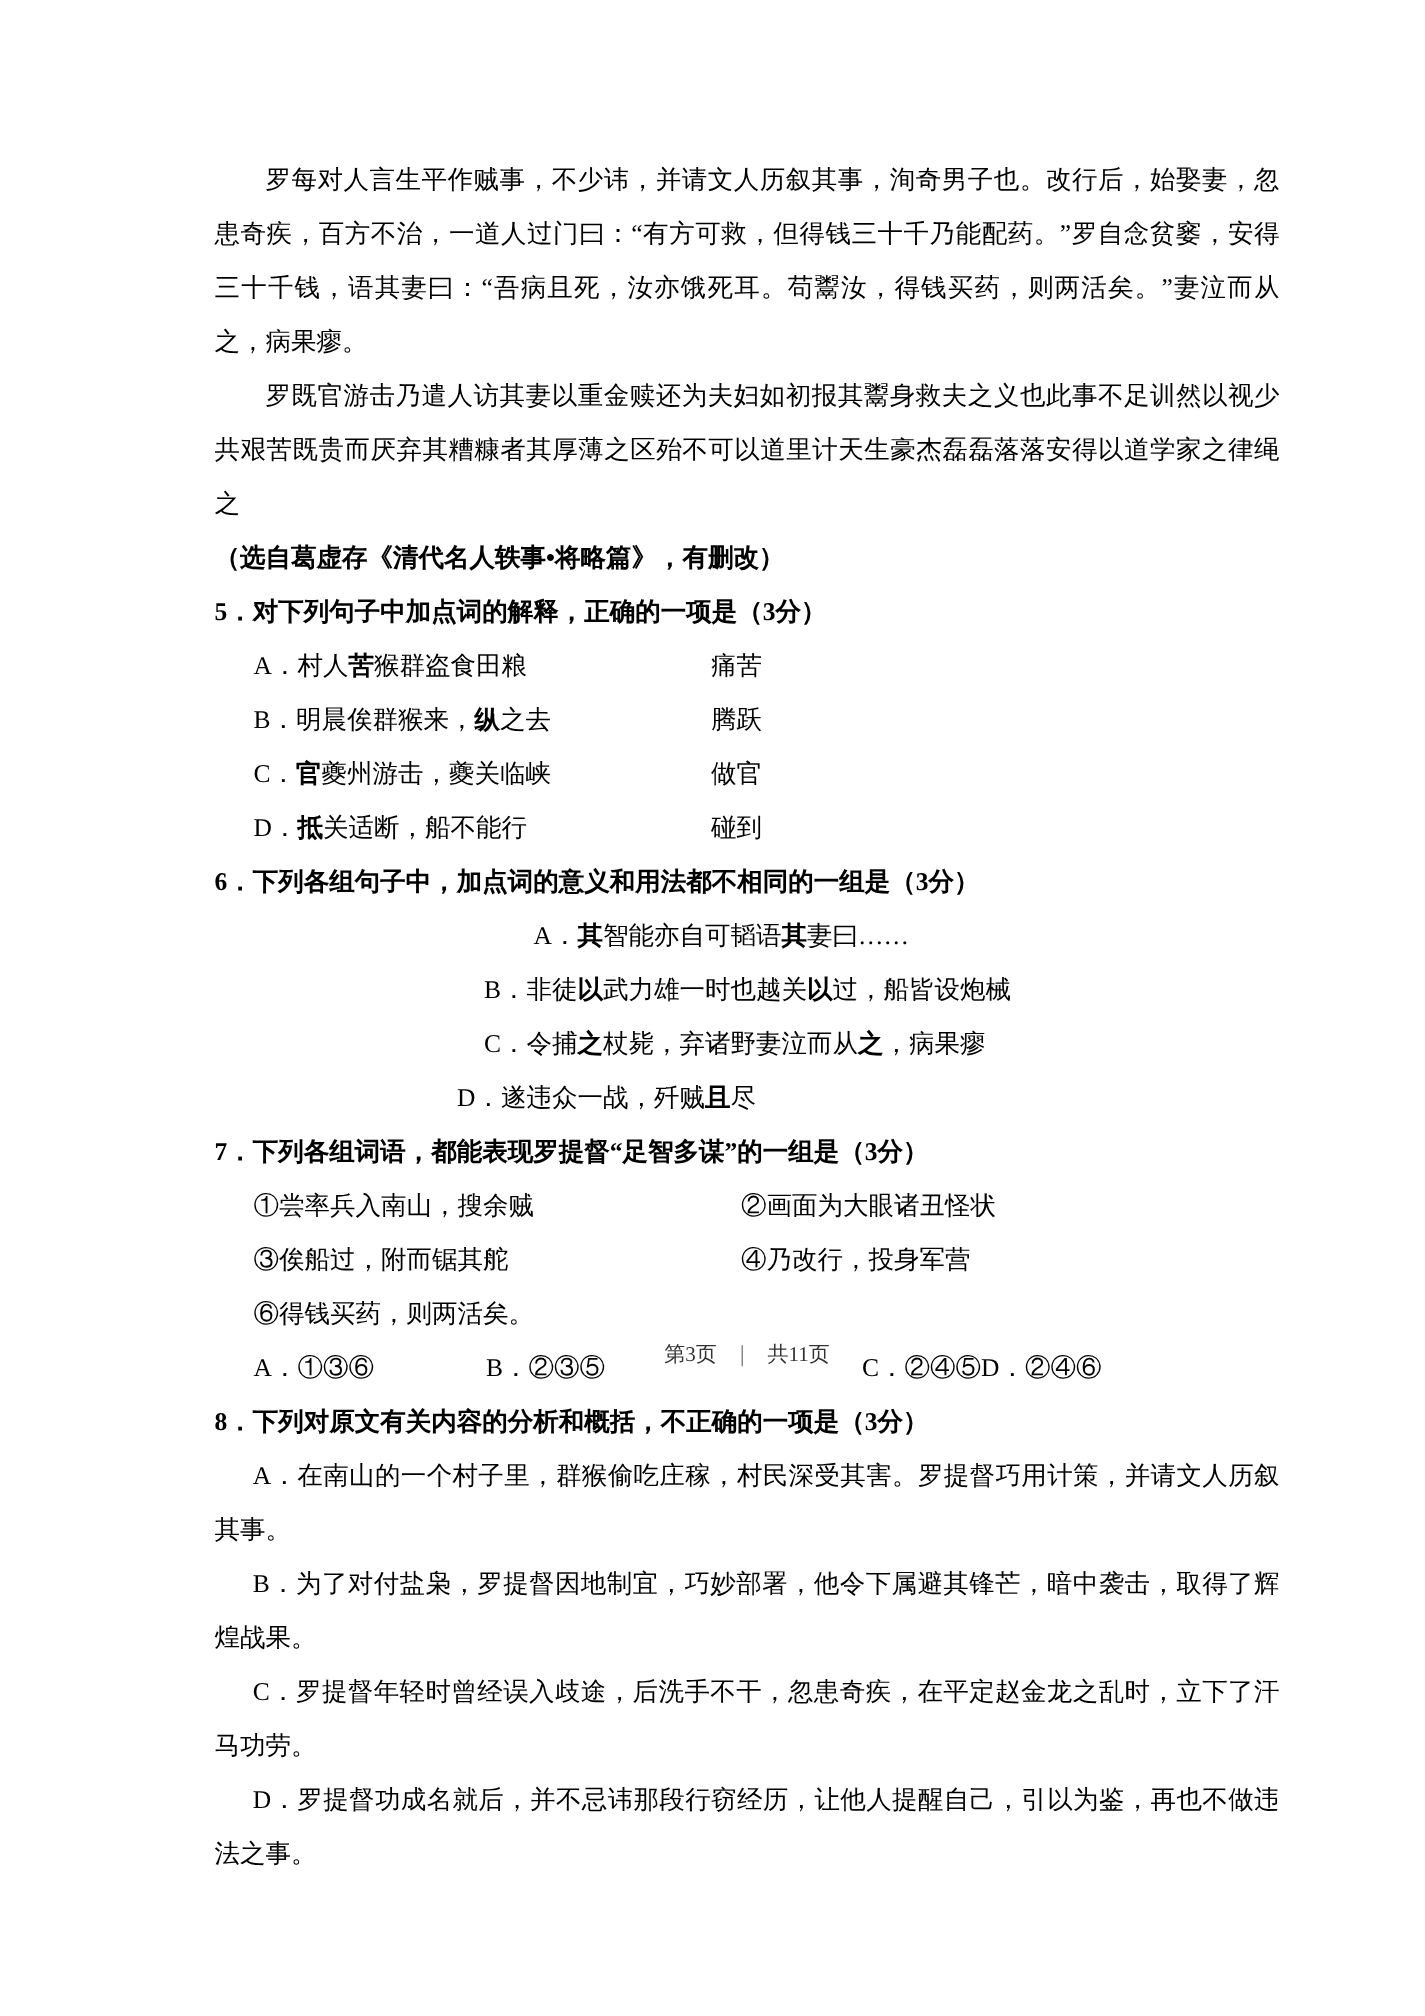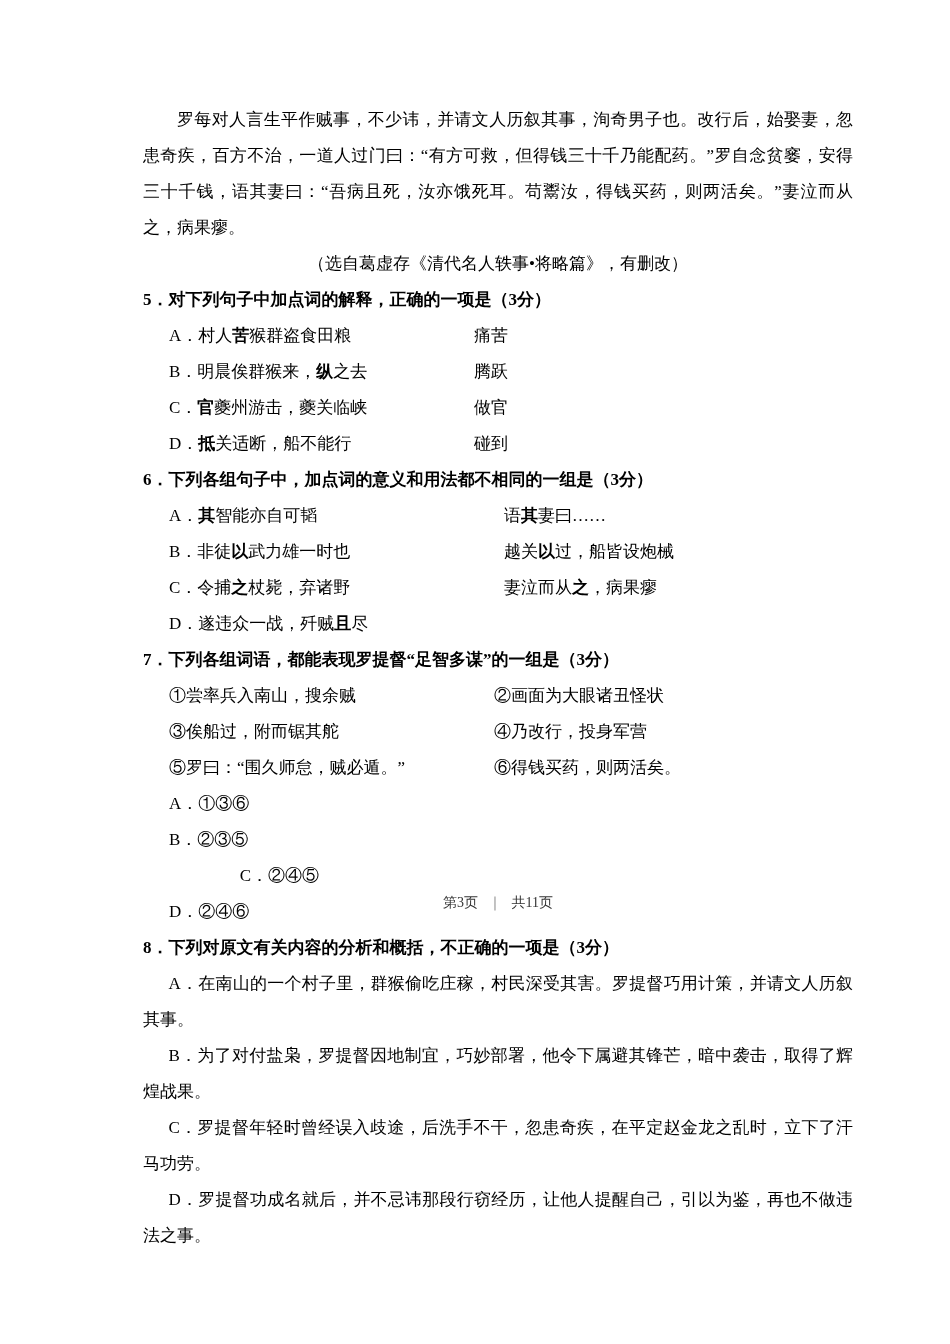--- a/index.html
+++ b/index.html
@@ -18,41 +18,41 @@
     padding: 102px 120px 0 120px;
     position: relative;
     margin-left: 23px;
   }
   .para {
     text-align: justify;
     line-height: 36px;
     text-indent: 2em;
   }
   .source {
-    text-align: center;
+    text-align: left;
     line-height: 36px;
+    font-weight: bold;
   }
   .stem {
     line-height: 36px;
     font-weight: bold;
   }
   .opts { padding-left: 26px; }
   .opt-row {
     display: flex;
     line-height: 36px;
   }
   .opt-main { width: 305px; flex: none; }
-  .q6-left  { width: 335px; flex: none; }
+  .q6-left  { width: 335px; flex: none; text-align: right; }
   .q7-left  { width: 325px; flex: none; }
   .em { font-weight: bold; }
   .choices-row {
     display: flex;
     line-height: 36px;
     padding-left: 26px;
-    flex-direction: column;
   }
   .choice-a { width: 155px; flex: none; }
   .choice-b { width: 180px; flex: none; }
   .choice-c { width: 150px; flex: none; text-align: right; }
   .q8-opt {
     text-align: justify;
     line-height: 36px;
     text-indent: 1.5em;
   }
   .footer {
@@ -70,20 +70,21 @@
     font-weight: 300;
   }
 </style>
 </head>
 <body>
 
 <div class="page">
 
   <section>
     <p class="para">罗每对人言生平作贼事，不少讳，并请文人历叙其事，洵奇男子也。改行后，始娶妻，忽患奇疾，百方不治，一道人过门曰：“有方可救，但得钱三十千乃能配药。”罗自念贫窭，安得三十千钱，语其妻曰：“吾病且死，汝亦饿死耳。苟鬻汝，得钱买药，则两活矣。”妻泣而从之，病果瘳。</p>
+    <p class="para">罗既官游击乃遣人访其妻以重金赎还为夫妇如初报其鬻身救夫之义也此事不足训然以视少共艰苦既贵而厌弃其糟糠者其厚薄之区殆不可以道里计天生豪杰磊磊落落安得以道学家之律绳之</p>
     <p class="source">（选自葛虚存《清代名人轶事•将略篇》，有删改）</p>
   </section>
 
   <section>
     <p class="stem">5．对下列句子中加点词的解释，正确的一项是（3分）</p>
     <div class="opts">
       <div class="opt-row">
         <span class="opt-main"><span>A．</span><span>村人</span><b class="em">苦</b><span>猴群盗食田粮</span></span>
         <span>痛苦</span>
       </div>
@@ -128,21 +129,20 @@
     <div class="opts">
       <div class="opt-row">
         <span class="q7-left">①尝率兵入南山，搜余贼</span>
         <span>②画面为大眼诸丑怪状</span>
       </div>
       <div class="opt-row">
         <span class="q7-left">③俟船过，附而锯其舵</span>
         <span>④乃改行，投身军营</span>
       </div>
       <div class="opt-row">
-        <span class="q7-left">⑤罗曰：“围久师怠，贼必遁。”</span>
         <span>⑥得钱买药，则两活矣。</span>
       </div>
     </div>
     <div class="choices-row">
       <span class="choice-a">A．①③⑥</span>
       <span class="choice-b">B．②③⑤</span>
       <span class="choice-c">C．②④⑤</span>
       <span>D．②④⑥</span>
     </div>
   </section>

